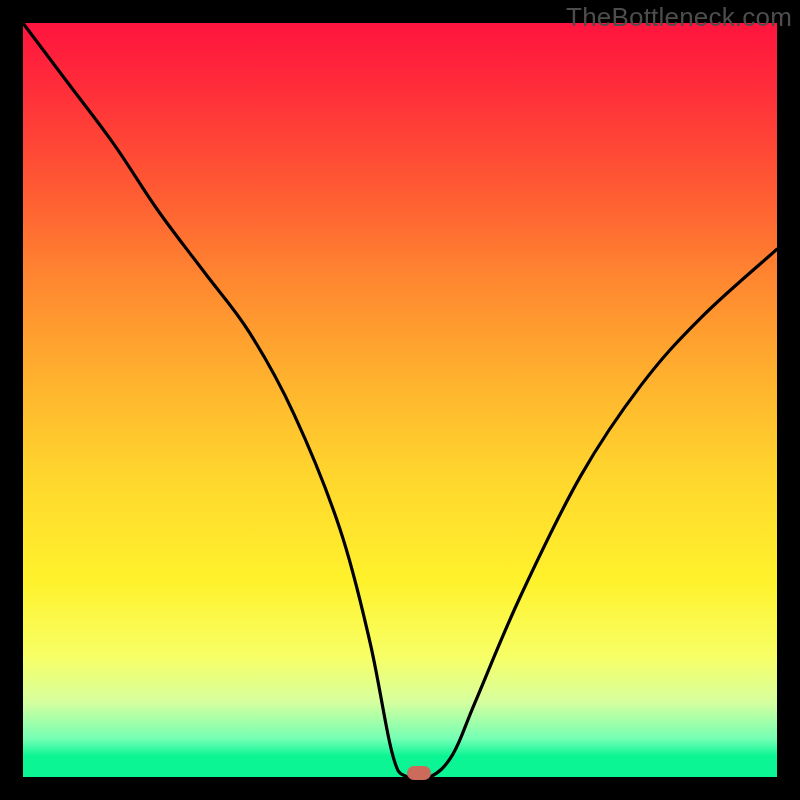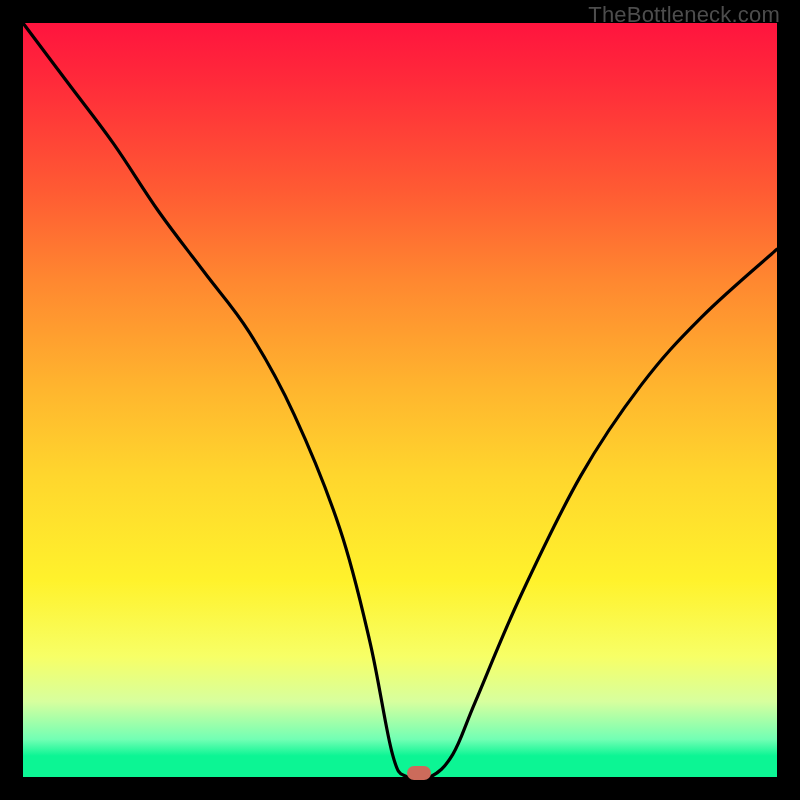--- a/index.html
+++ b/index.html
@@ -13,23 +13,23 @@
   }
   .frame {
     position: relative;
     width: 800px;
     height: 800px;
     background: #000;
   }
   .watermark {
     position: absolute;
     top: 2px;
-    right: 20px;
+    right: 8px;
     color: #4d4d4d;
-    font-size: 22px;
+    font-size: 26px;
     font-weight: 500;
     z-index: 3;
     letter-spacing: 0.2px;
   }
   .plot {
     position: absolute;
     left: 23px;
     top: 23px;
     width: 754px;
     height: 754px;

